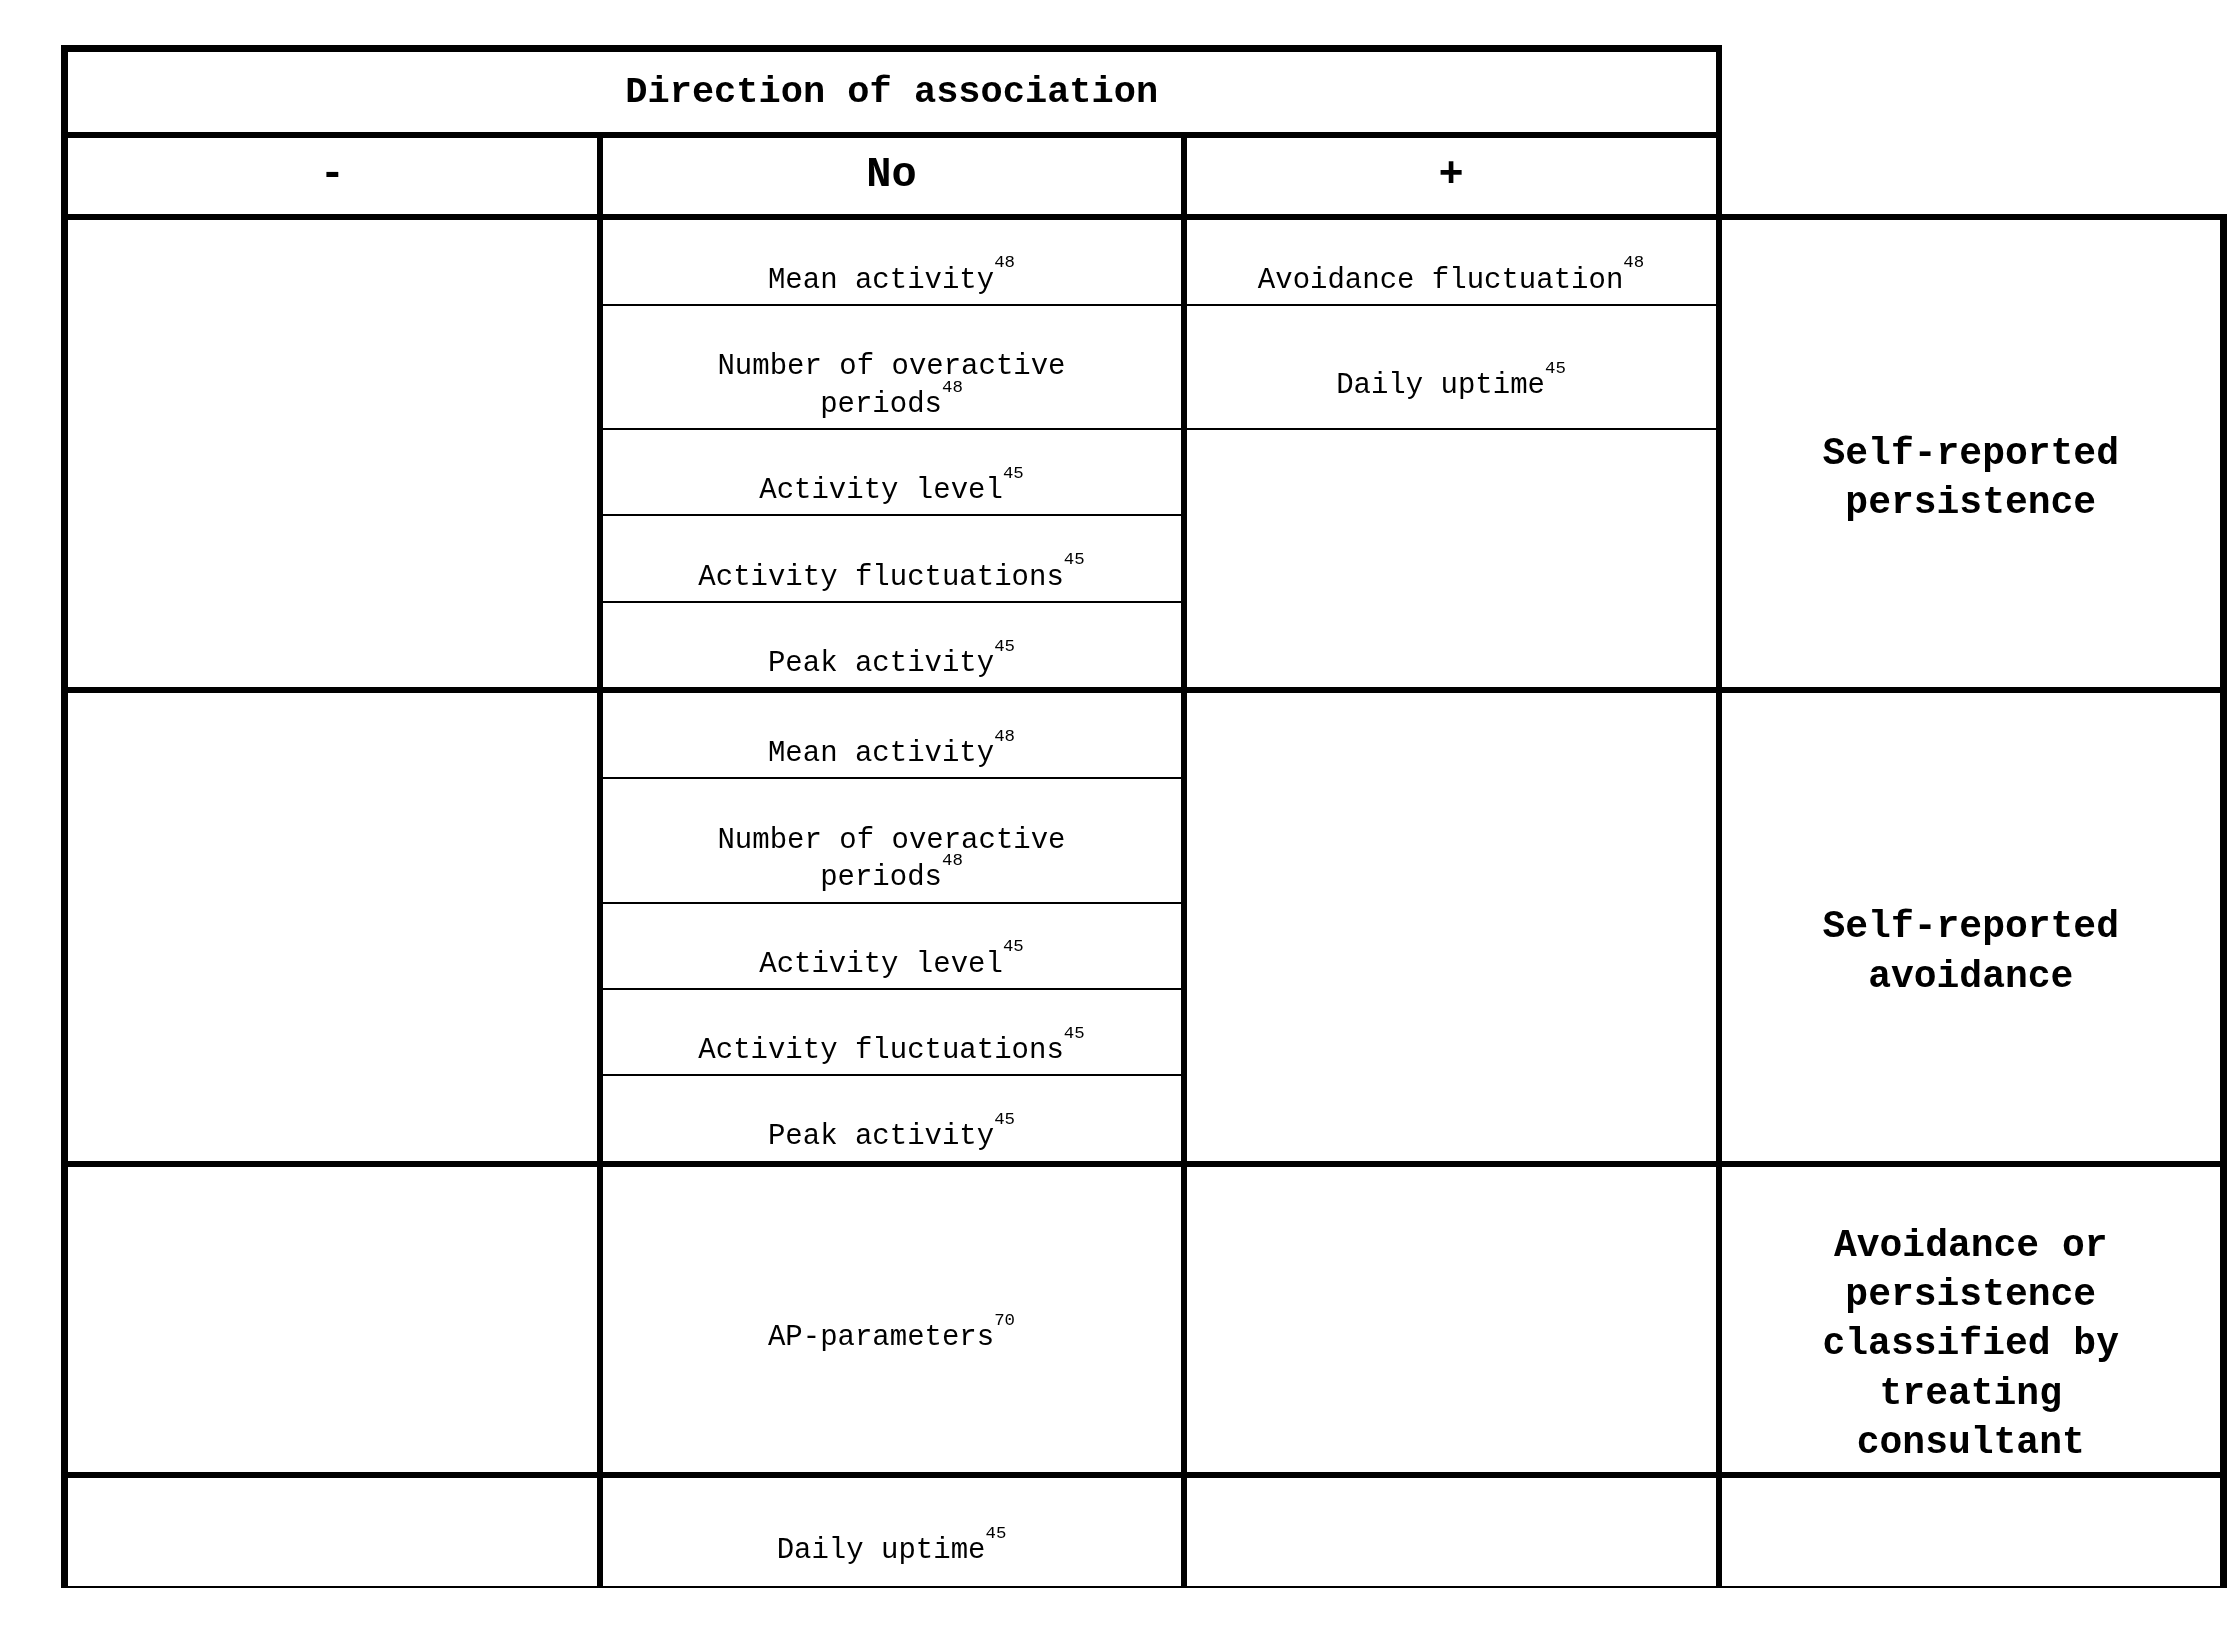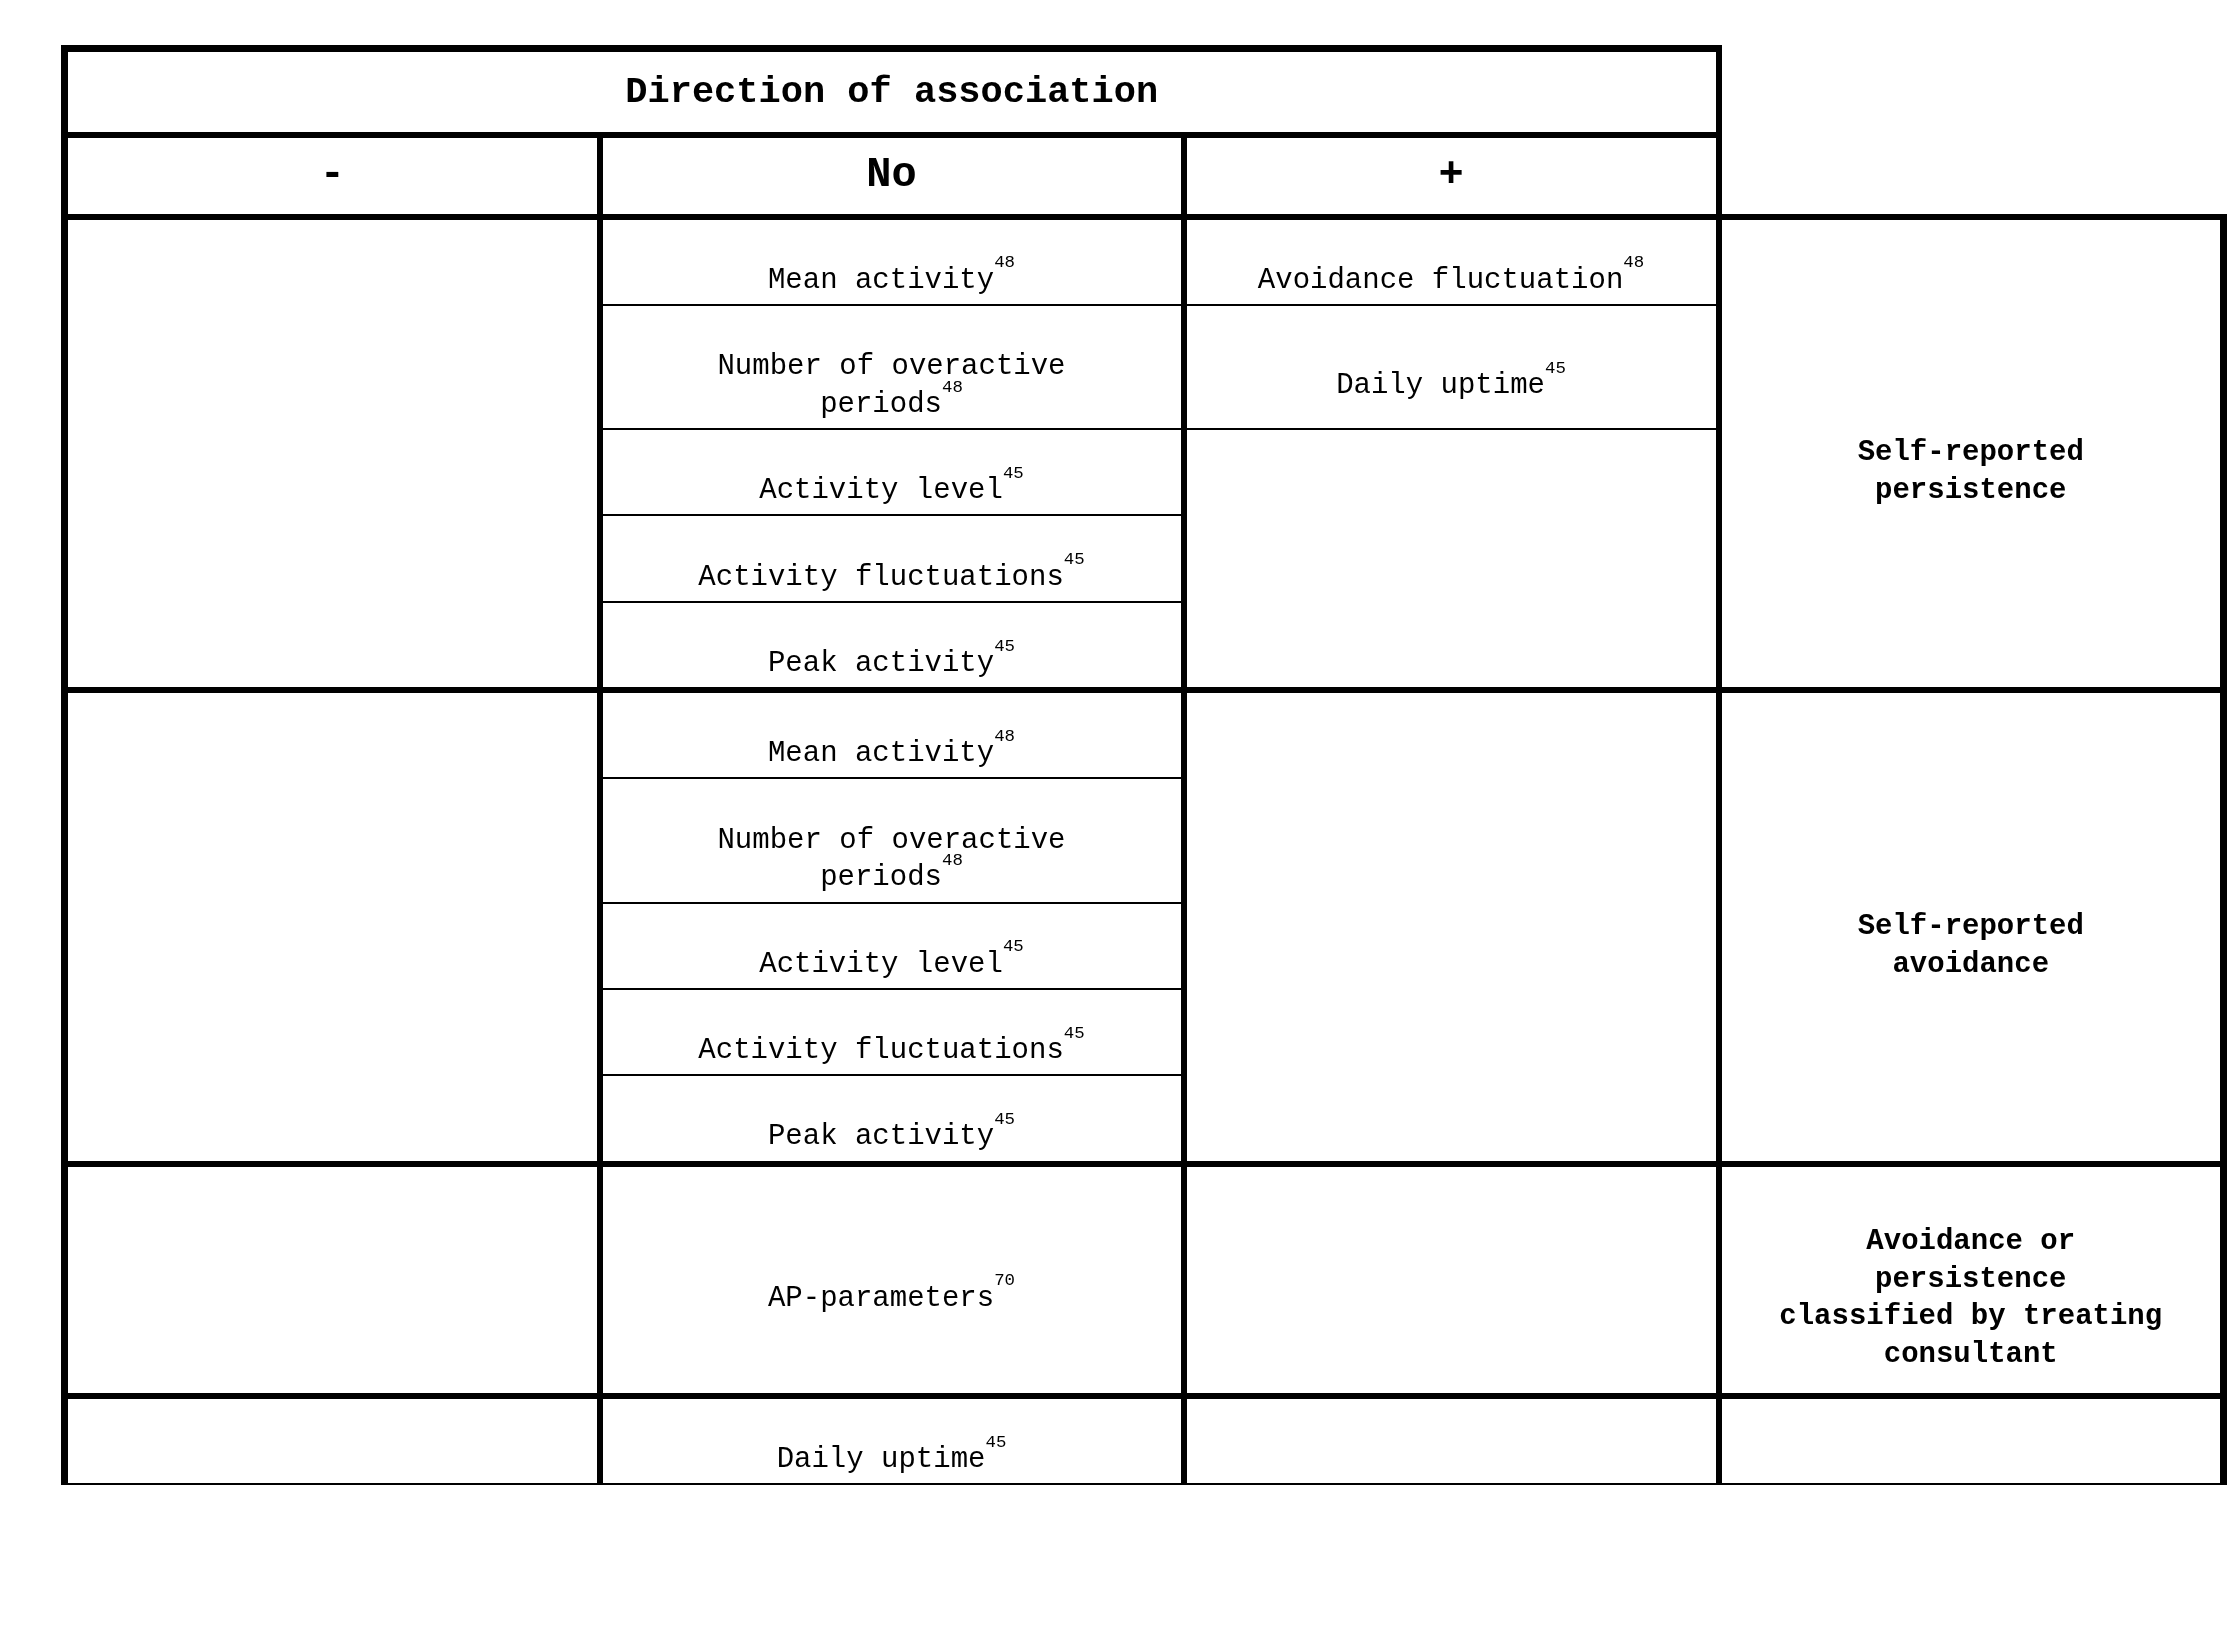--- a/index.html
+++ b/index.html
@@ -50,21 +50,21 @@
   td.hdr {
     font-weight: 700;
     font-size: 37px;
   }
   td.sign {
     font-weight: 700;
     font-size: 42px;
   }
   td.glabel {
     font-weight: 700;
-    font-size: 29px;
+    font-size: 38px;
     white-space: pre-line;
     padding: 4.5px 21px;
   }
   td.measure {
     white-space: pre-line;
   }
   sup.ref {
     font-size: 0.6em;
     line-height: 0;
     position: relative;

